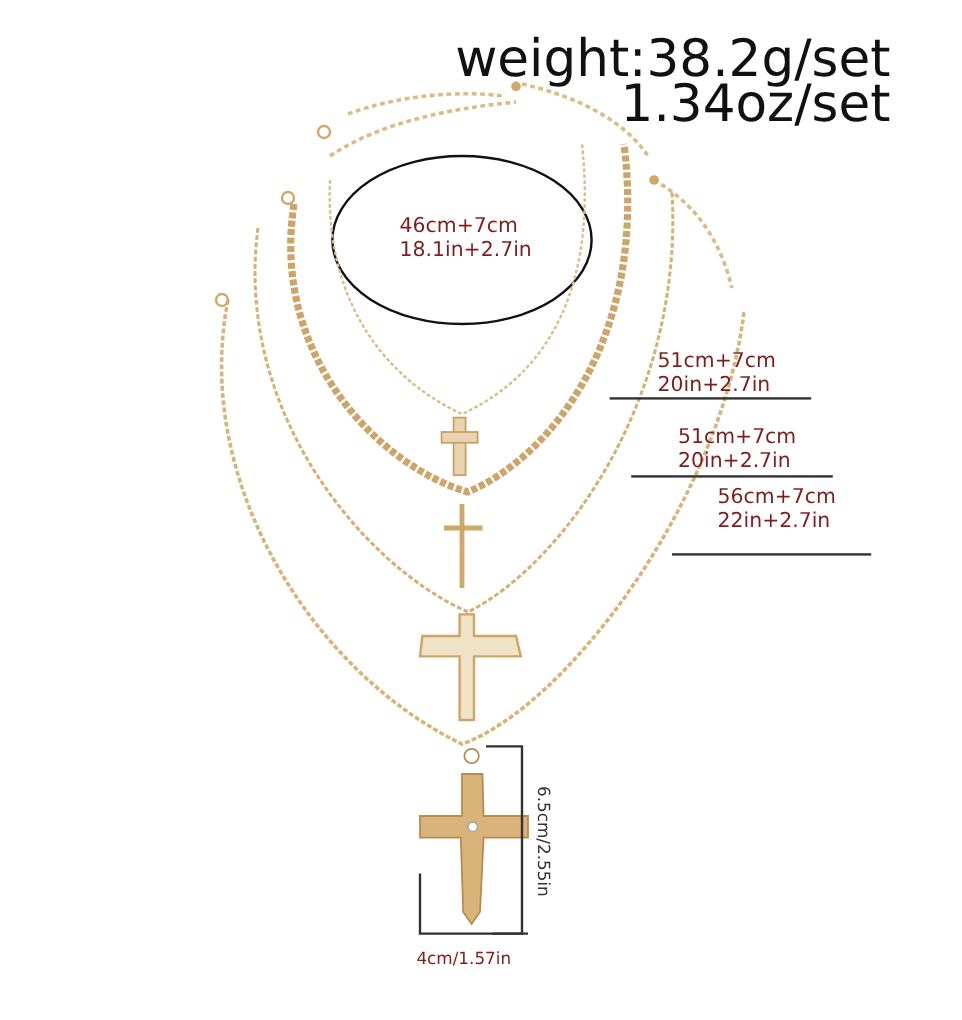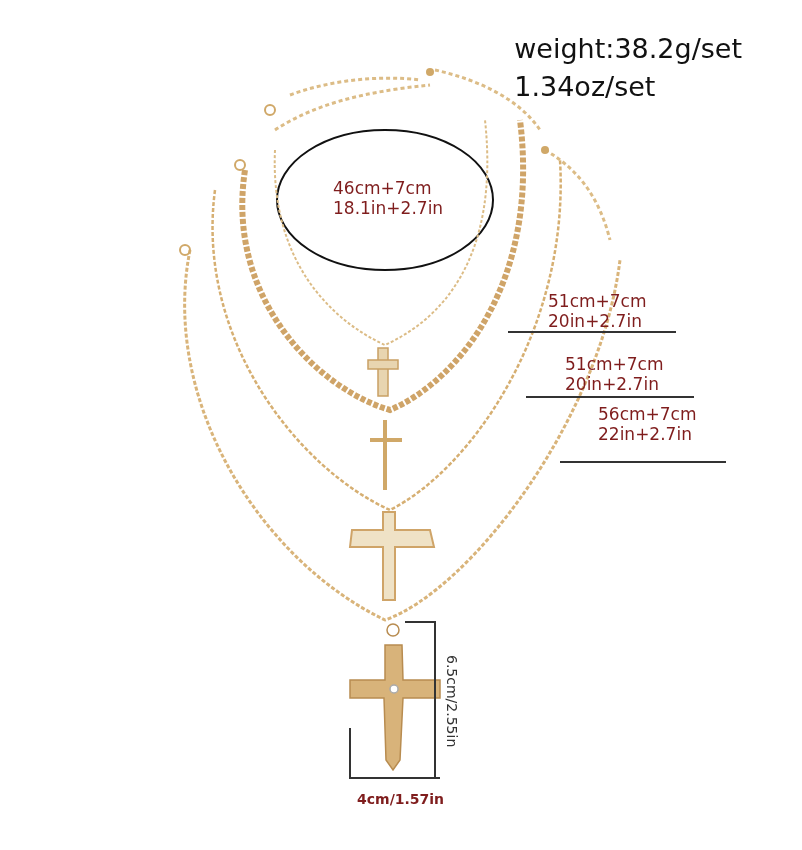--- a/index.html
+++ b/index.html
@@ -1,17 +1,17 @@
 <!DOCTYPE html>
 <html><head>
 <meta charset="utf-8">
 <style>
   html, body { margin:0; padding:0; background:#ffffff; }
   body { width:802px; height:850px; position:relative; overflow:hidden; font-family:"DejaVu Sans", sans-serif; }
-  .weight { position:absolute; right:60px; top:30px; text-align:left; color:#111; font-size:27px; line-height:38px; letter-spacing:0px; }
+  .weight { position:absolute; right:60px; top:30px; text-align:right; color:#111; font-size:43px; line-height:38px; letter-spacing:0px; }
   .lbl { position:absolute; color:#7f1d1d; font-size:17px; line-height:20px; }
   .hr { position:absolute; height:2px; background:#333; }
   svg.art { position:absolute; left:0; top:0; }
   .dimv { position:absolute; color:#333; font-size:14px; transform:rotate(90deg); transform-origin:left top; white-space:nowrap; }
 </style>
 </head>
 <body>
 
 <svg class="art" width="802" height="850" viewBox="0 0 802 850">
 
@@ -80,13 +80,13 @@
 </div>
 <div class="hr" style="left:526px;top:396px;width:168px;"></div>
 
 <div class="lbl" style="left:598px;top:404px;">
   <div>56cm+7cm</div>
   <div>22in+2.7in</div>
 </div>
 <div class="hr" style="left:560px;top:461px;width:166px;"></div>
 
 <div class="dimv" style="left:460px;top:655px;">6.5cm/2.55in</div>
-<div class="lbl" style="left:357px;top:789px;font-size:14px;font-weight:bold;">4cm/1.57in</div>
+<div class="lbl" style="left:347px;top:789px;font-size:14px;">4cm/1.57in</div>
 
 </body></html>

